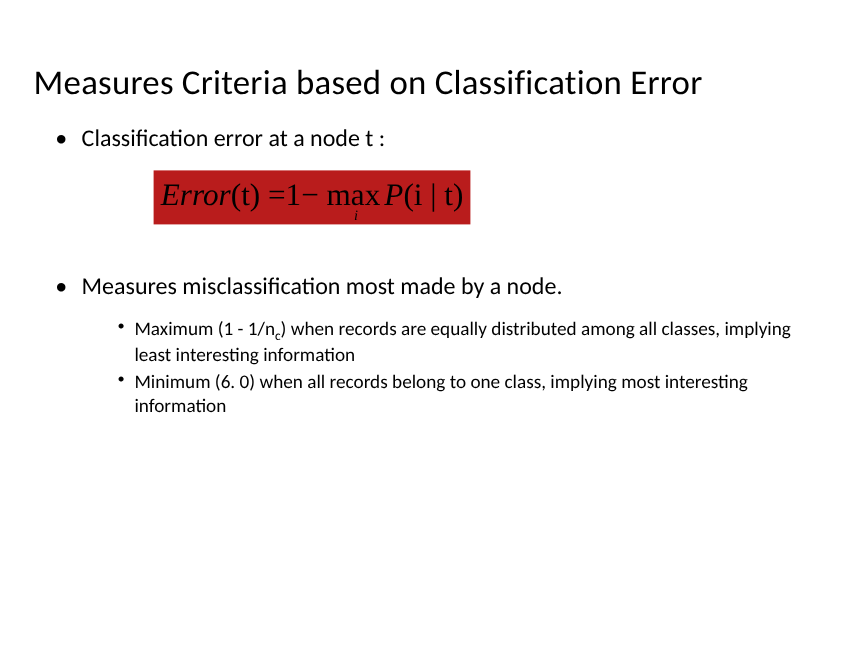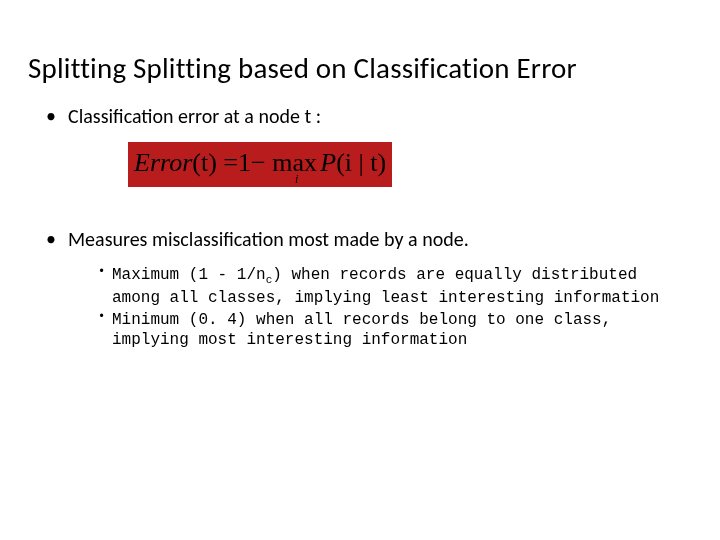--- a/index.html
+++ b/index.html
@@ -54,45 +54,44 @@
     top: 6px;
   }
   .formula .p { font-style: italic; }
   .bullet-l2 {
     font-size: 16px;
     margin-left: 70px;
     position: relative;
     padding-left: 14px;
     line-height: 1.25;
     margin-bottom: 2px;
-    font-family: Liberation Mono, monospace;
   }
   .bullet-l2::before {
     content: "•";
     position: absolute;
     left: 0;
     top: 0;
     font-size: 12px;
   }
   .sub-c { font-size: 11px; vertical-align: sub; }
 </style>
 </head>
 <body>
 
-<div class="title">Splitting Splitting based on Classification Error</div>
+<div class="title">Measures Criteria based on Classification Error</div>
 
 <div class="bullet-l1">Classification error at a node t :</div>
 
 <div class="formula-wrap">
   <span class="formula">
     <span class="lhs">Error</span><span class="op">(t)</span>
     <span class="op">=</span><span class="op">1</span><span class="op">−</span>
     <span class="max">max</span><span class="sub-i">i</span><span class="p">P</span><span class="op">(i | t)</span>
   </span>
 </div>
 
 <div class="bullet-l1">Measures misclassification most made by a node.</div>
 
 <div class="bullet-l2">
   <span>Maximum (1 - 1/n</span><span class="sub-c">c</span><span>) when records are equally distributed among all classes, implying least interesting information</span>
 </div>
 
-<div class="bullet-l2">Minimum (0. 4) when all records belong to one class, implying most interesting information</div>
+<div class="bullet-l2">Minimum (6. 0) when all records belong to one class, implying most interesting information</div>
 
 </body></html>

